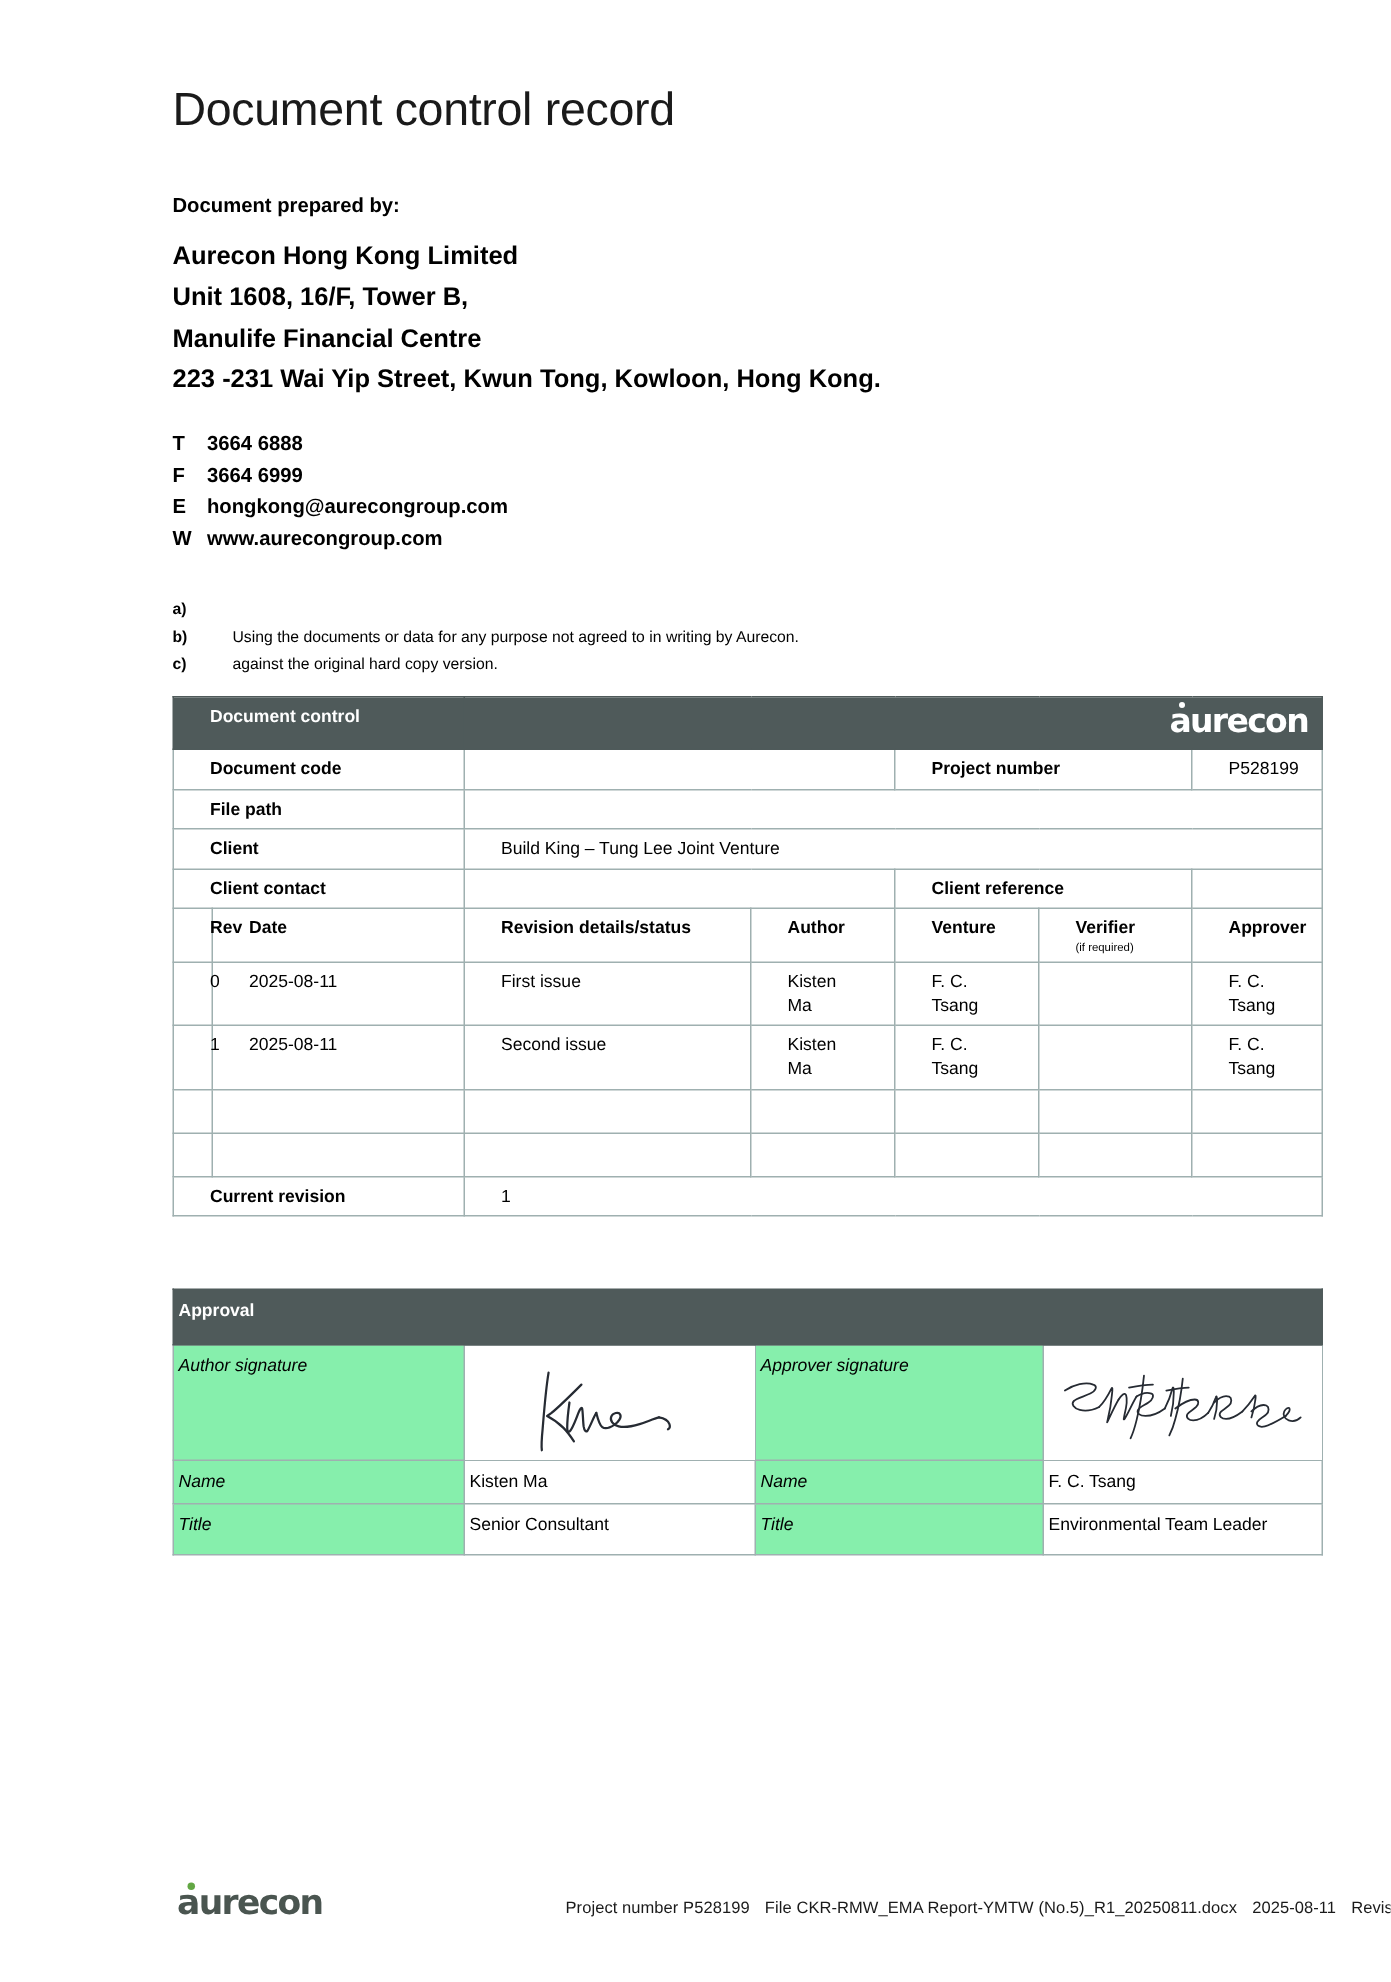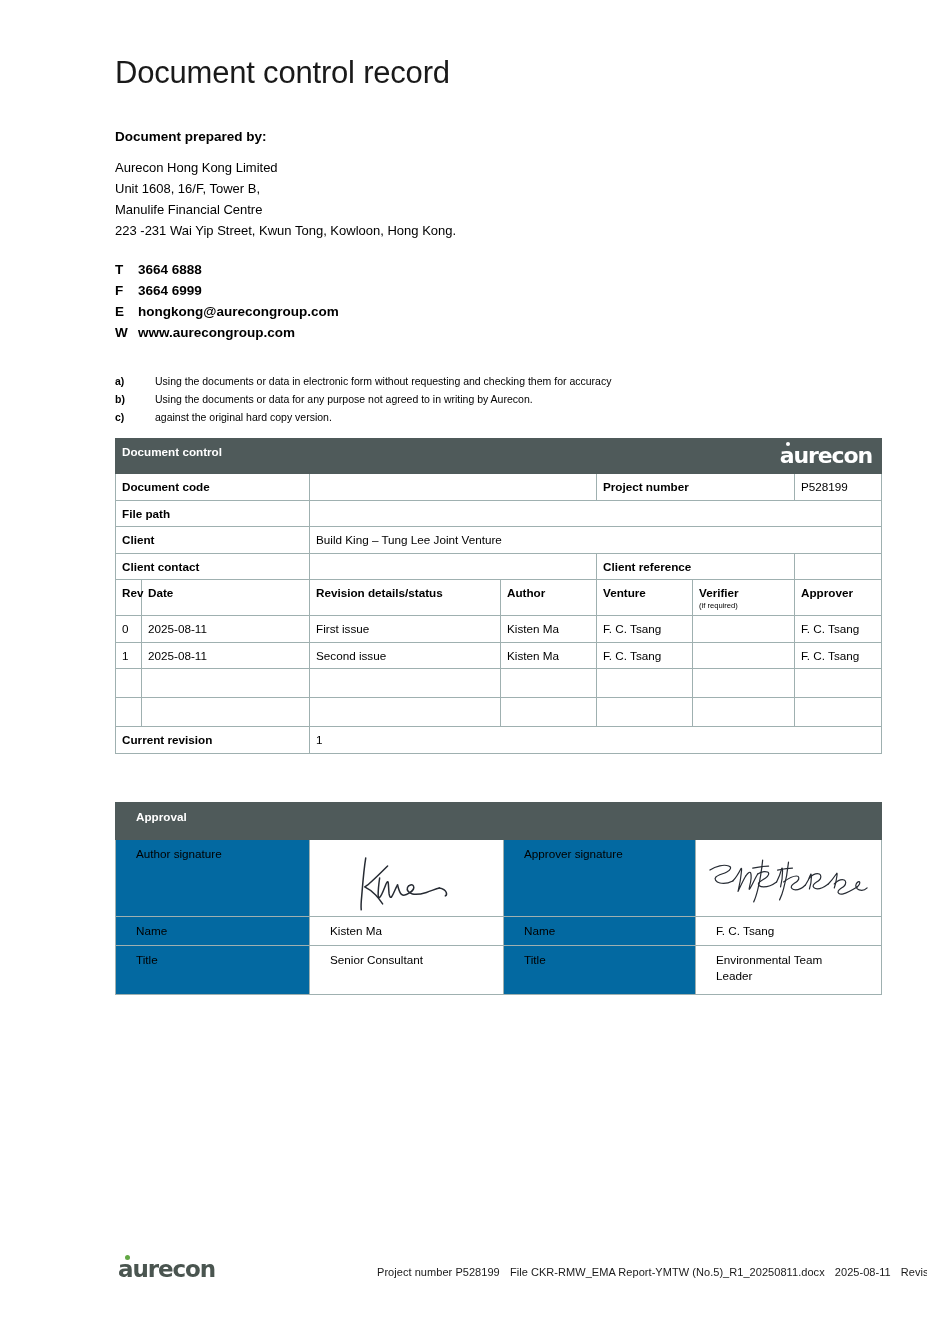--- a/index.html
+++ b/index.html
@@ -39,22 +39,22 @@
     line-height: 1.15;
   }
 
   
   .prepared-label {
     font-size: 13.5px;
     font-weight: bold;
     margin-bottom: 13px;
   }
   .addr-line {
-    font-size: 13px;
-    font-weight: normal;
+    font-size: 17px;
+    font-weight: bold;
     line-height: 1.62;
   }
   .addr-line.first { }
   .contact-block {
     margin-top: 19px;
   }
   .contact-row {
     font-size: 13.5px;
     font-weight: bold;
     line-height: 1.55;
@@ -86,21 +86,21 @@
 
   
   table.doc-table {
     border-collapse: collapse;
     width: 766px;
     table-layout: fixed;
     margin-top: 13px;
   }
   table.doc-table td, table.doc-table th {
     border: 1px solid #9fb0b0;
-    padding: 5px 6px;
+    padding: 5px 24px;
     font-size: 11.7px;
     vertical-align: top;
     text-align: left;
     background: #ffffff;
     line-height: 1.33;
   }
   .hdr-band td {
     background: #4f5a5a !important;
     border: 1px solid #4f5a5a !important;
     color: #ffffff;
@@ -139,29 +139,30 @@
 
   
   table.appr-table {
     border-collapse: collapse;
     width: 766px;
     table-layout: fixed;
     margin-top: 48px;
   }
   table.appr-table td {
     border: 1px solid #9fb0b0;
-    padding: 6px 20px;
+    padding: 6px 3px;
     font-size: 11.7px;
     vertical-align: top;
     text-align: left;
     line-height: 1.35;
   }
   table.appr-table td.lbl {
-    background: #0369a1;
+    background: #86efac;
     font-weight: normal;
+    font-style: italic;
   }
   .sig-cell {
     height: 76px;
     background: #ffffff;
     position: relative;
     padding: 0 !important;
   }
   .sig-svg {
     display: block;
     width: 100%;
@@ -261,21 +262,20 @@
         <div class="contact-row">
           <span class="contact-key">W</span>
           <span class="contact-val">www.aurecongroup.com</span>
         </div>
       </div>
     </div>
 
     <div class="disclaimer">
       <div class="disc-item">
         <span class="disc-marker">a)</span>
-        <span class="disc-text">Using the documents or data in electronic form without requesting and checking them for accuracy</span>
       </div>
       <div class="disc-item">
         <span class="disc-marker">b)</span>
         <span class="disc-text">Using the documents or data for any purpose not agreed to in writing by Aurecon.</span>
       </div>
       <div class="disc-item">
         <span class="disc-marker">c)</span>
         <span class="disc-text">against the original hard copy version.</span>
       </div>
     </div>

